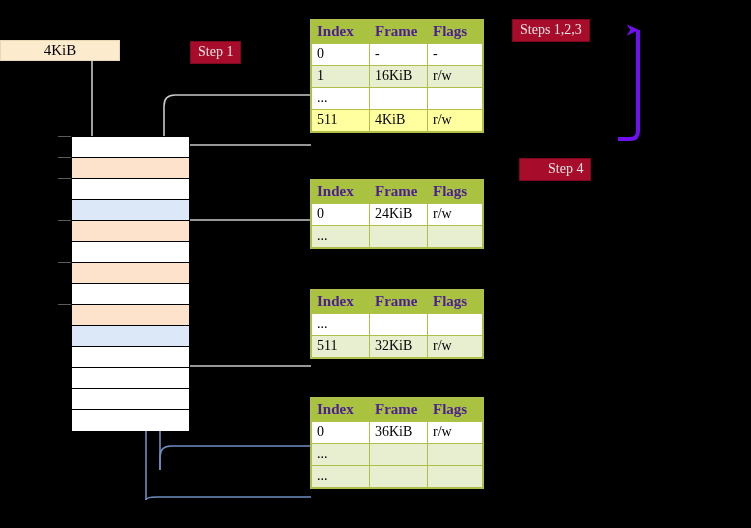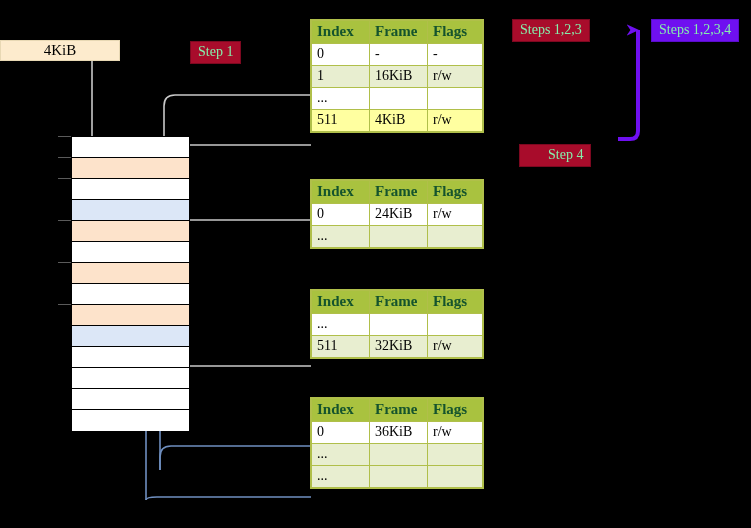--- a/index.html
+++ b/index.html
@@ -42,41 +42,41 @@
     box-sizing: border-box;
     color: #000000;
     font-size: 15px;
     line-height: 19px;
     text-align: center;
     z-index: 10;
   }
   
   .badge {
     position: absolute;
-    color: #86efac;
+    color: #e5e5e5;
     font-size: 14px;
     line-height: 18px;
     padding: 1px 7px 2px 7px;
     box-sizing: border-box;
     white-space: nowrap;
     z-index: 12;
     text-align: left;
   }
   .badge-red {
     background: #a80c2b;
     border: 1px solid #7d0820;
   }
   .badge-blue {
     background: #6f10f0;
     border: 1px solid #5a0ccb;
   }
   #badge-step0 { left: 190px; top: 41px; }
   #badge-steps123 { left: 512px; top: 19px; }
   #badge-steps1234 { left: 651px; top: 19px; }
-  #badge-step4 { left: 519px; top: 144px; padding-left: 28px; }
+  #badge-step4 { left: 519px; top: 158px; padding-left: 28px; }
 
   
   #memory-column {
     position: absolute;
     left: 71px;
     top: 136px;
     width: 119px;
     height: 280px;
     z-index: 8;
     border: 1px solid #000000;
@@ -118,21 +118,21 @@
     padding: 2px 5px 3px 5px;
     height: 18px;
     box-sizing: border-box;
     text-align: left;
     vertical-align: middle;
     color: #000000;
     font-weight: normal;
   }
   .ptable th {
     background: #a9c23f;
-    color: #14532d;
+    color: #4c1d95;
     font-weight: bold;
     font-size: 15px;
   }
   .ptable td.c-index { width: 58px; }
   .ptable td.c-frame { width: 58px; }
   .ptable td.c-flags { width: 55px; }
   .ptable th.c-index { width: 58px; }
   .ptable th.c-frame { width: 58px; }
   .ptable th.c-flags { width: 55px; }
   .row-plain  td { background: #ffffff; }
@@ -181,21 +181,20 @@
 
     <path d="M 311,497 L 157,497 Q 146,497 146,500 L 146,500" fill="none" stroke="#6f8fc0" stroke-width="1.6"></path>
 
     <path d="M 618,139 L 630,139 Q 638,139 638,131 L 638,30" fill="none" stroke="#6f10f0" stroke-width="4" marker-end="url(#arrow-purple)"></path>
   </svg>
 
   <div class="banner-4kib">4KiB</div>
 
   <div class="badge badge-red" id="badge-step0">Step 1</div>
   <div class="badge badge-red" id="badge-steps123">Steps 1,2,3</div>
-  <div class="badge badge-blue" id="badge-steps1234">Steps 1,2,3,4</div>
   <div class="badge badge-red" id="badge-step4">Step 4</div>
 
   <div id="memory-column">
       <div class="mem-cell mem-white" style="top: 0px;"></div>
       <div class="mem-cell mem-peach" style="top: 21px;"></div>
       <div class="mem-cell mem-white" style="top: 42px;"></div>
       <div class="mem-cell mem-blue" style="top: 63px;"></div>
       <div class="mem-cell mem-peach" style="top: 84px;"></div>
       <div class="mem-cell mem-white" style="top: 105px;"></div>
       <div class="mem-cell mem-peach" style="top: 126px;"></div>

